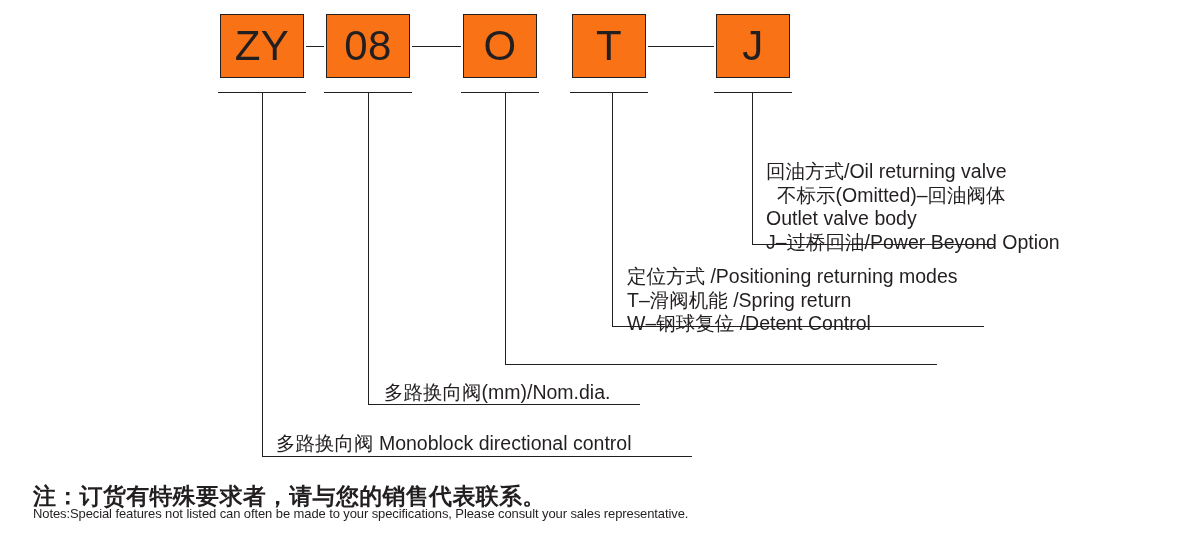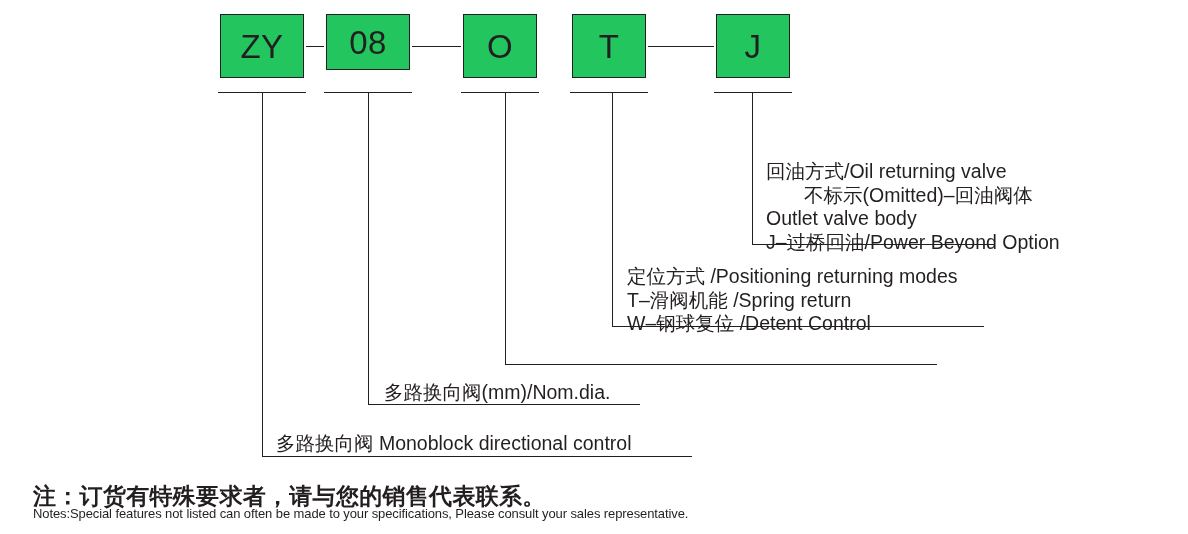--- a/index.html
+++ b/index.html
@@ -15,25 +15,25 @@
     font-family: "Liberation Sans", "DejaVu Sans", sans-serif;
     color: #231f20;
     overflow: hidden;
   }
 
   
   .code-box {
     position: absolute;
     box-sizing: border-box;
     border: 1.6px solid #231f20;
-    background: #22c55e;
+    background: #f97316;
     display: flex;
     align-items: center;
     justify-content: center;
-    font-size: 33px;
+    font-size: 42px;
     line-height: 1;
     letter-spacing: 0.5px;
     color: #231f20;
   }
 
   
   .connector {
     position: absolute;
     height: 0;
     border-top: 1.6px solid #231f20;
@@ -58,21 +58,21 @@
 
   
   .desc {
     position: absolute;
     font-size: 19.5px;
     line-height: 23.5px;
     white-space: nowrap;
     color: #231f20;
   }
   .desc .ln { display: block; }
-  .desc .indent { padding-left: 11px; text-align: center; }
+  .desc .indent { padding-left: 11px; }
 
   
   .note {
     position: absolute;
     white-space: nowrap;
     color: #231f20;
   }
   #note-cn {
     left: 33px;
     top: 481px;
@@ -87,21 +87,21 @@
     letter-spacing: -0.1px;
   }
 </style>
 </head>
 <body>
 
 <div id="page">
 
   <div class="code-box" style="left:220px; top:14px; width:84px; height:64px;">ZY</div>
 
-  <div class="code-box" style="left:326px; top:14px; width:84px; height:56px;">08</div>
+  <div class="code-box" style="left:326px; top:14px; width:84px; height:64px;">08</div>
 
   <div class="code-box" style="left:463px; top:14px; width:74px; height:64px;">O</div>
 
   <div class="code-box" style="left:572px; top:14px; width:74px; height:64px;">T</div>
 
   <div class="code-box" style="left:716px; top:14px; width:74px; height:64px;">J</div>
 
   <div class="connector" style="left:306px; top:46px; width:18px;"></div>
   <div class="connector" style="left:412px; top:46px; width:49px;"></div>
   <div class="connector" style="left:648px; top:46px; width:66px;"></div>

